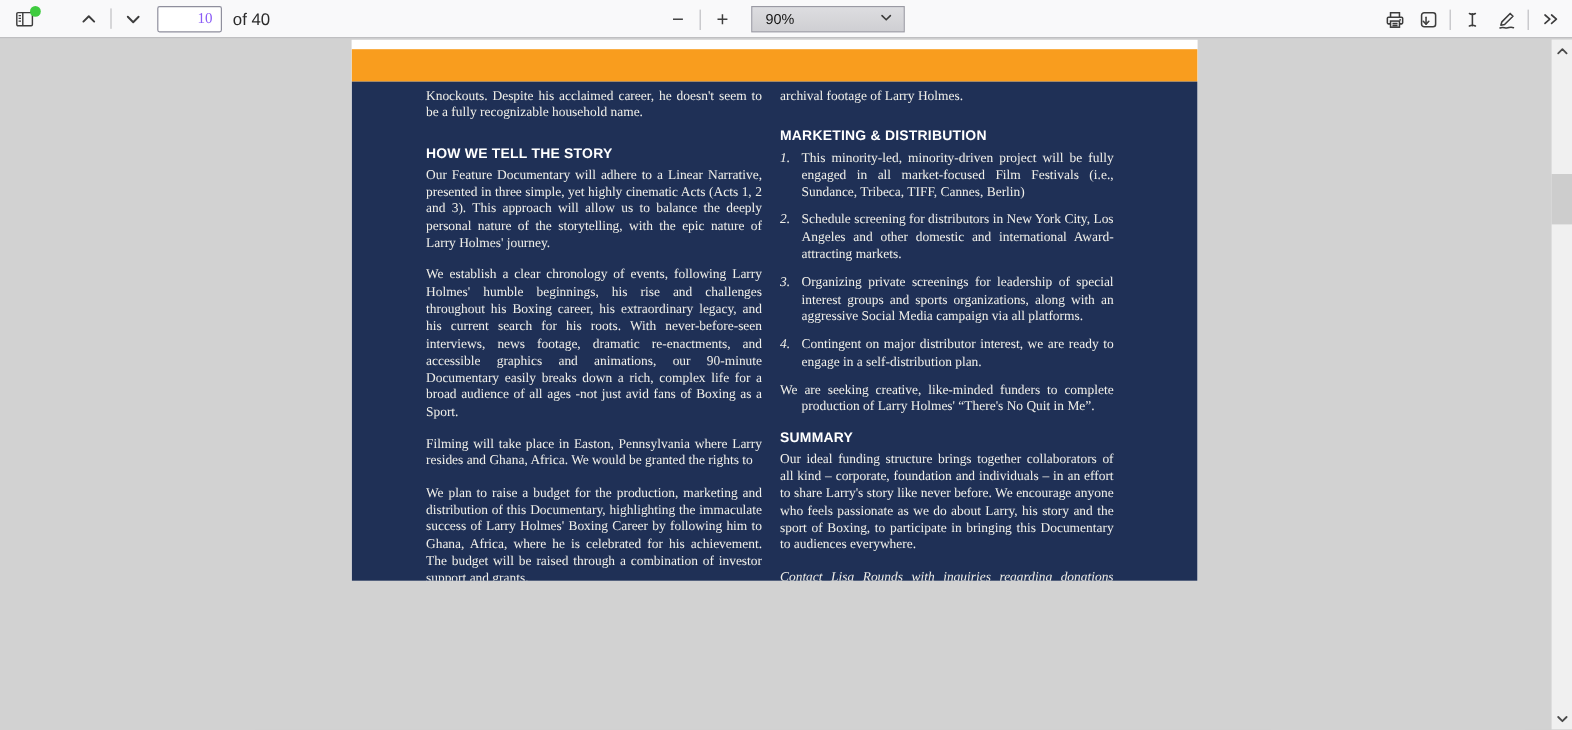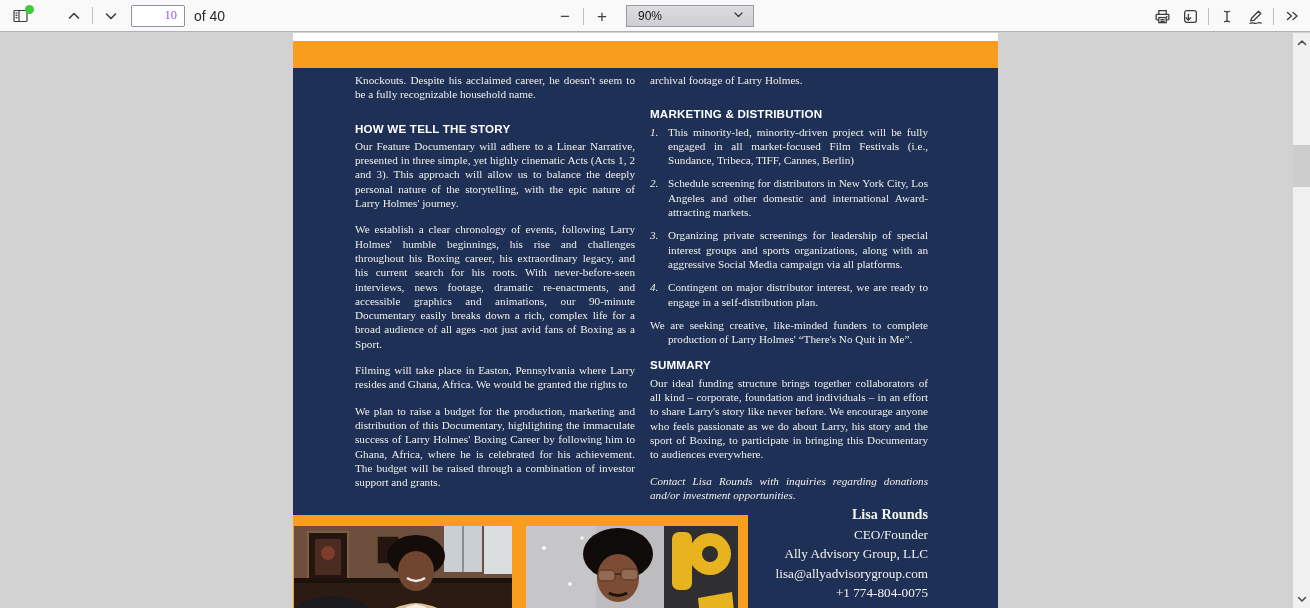--- a/index.html
+++ b/index.html
@@ -38,21 +38,21 @@
   }
   .right-group { position:absolute; right:6px; top:0; height:32px; display:flex; align-items:center; }
   .green-dot {
     position:absolute; top:2px; right:0px; width:9px; height:9px;
     border-radius:50%; background:#3fcb3f;
   }
 
   
   .canvas { position:absolute; top:33px; left:0; width:1293px; height:575px; background:#d2d2d2; overflow:hidden; }
   .page {
-    position:absolute; left:293px; top:0; width:705px; height:575px;
+    position:absolute; left:293px; top:0; width:705px; height:451px;
     background:#ffffff; overflow:hidden;
   }
   .orange-band { position:absolute; top:8px; left:0; width:705px; height:27px; background:#f99d1e; }
   .navy-bg { position:absolute; top:35px; left:0; width:705px; height:540px; background:#1f3056; }
 
   .content {
     position:absolute; top:40px; left:62px; width:573px;
     display:flex; column-gap:15px; color:#f0efe9;
     font-family:"Liberation Serif", serif; font-size:11.2px; line-height:14.3px;
   }

